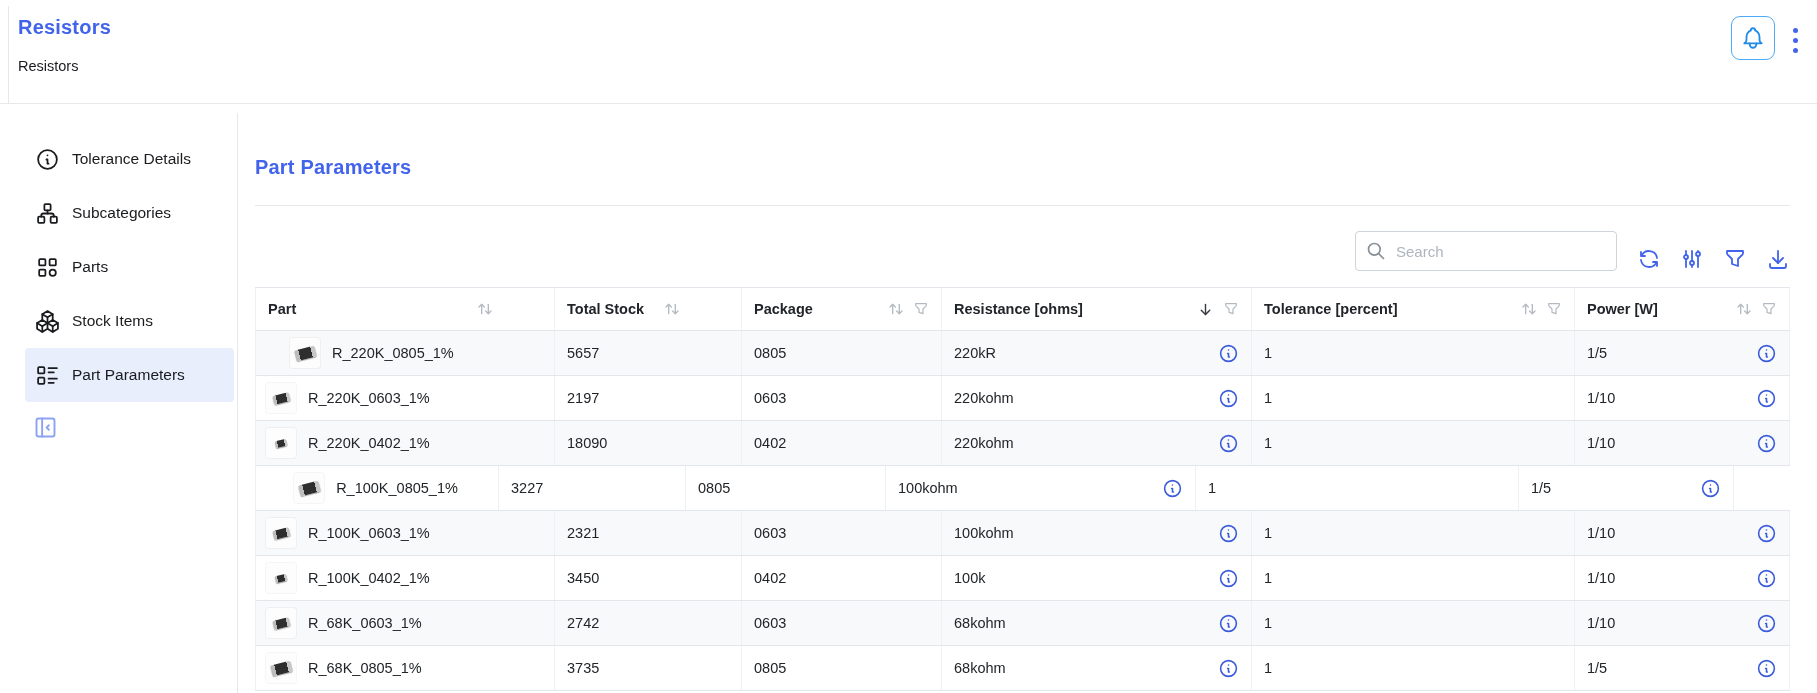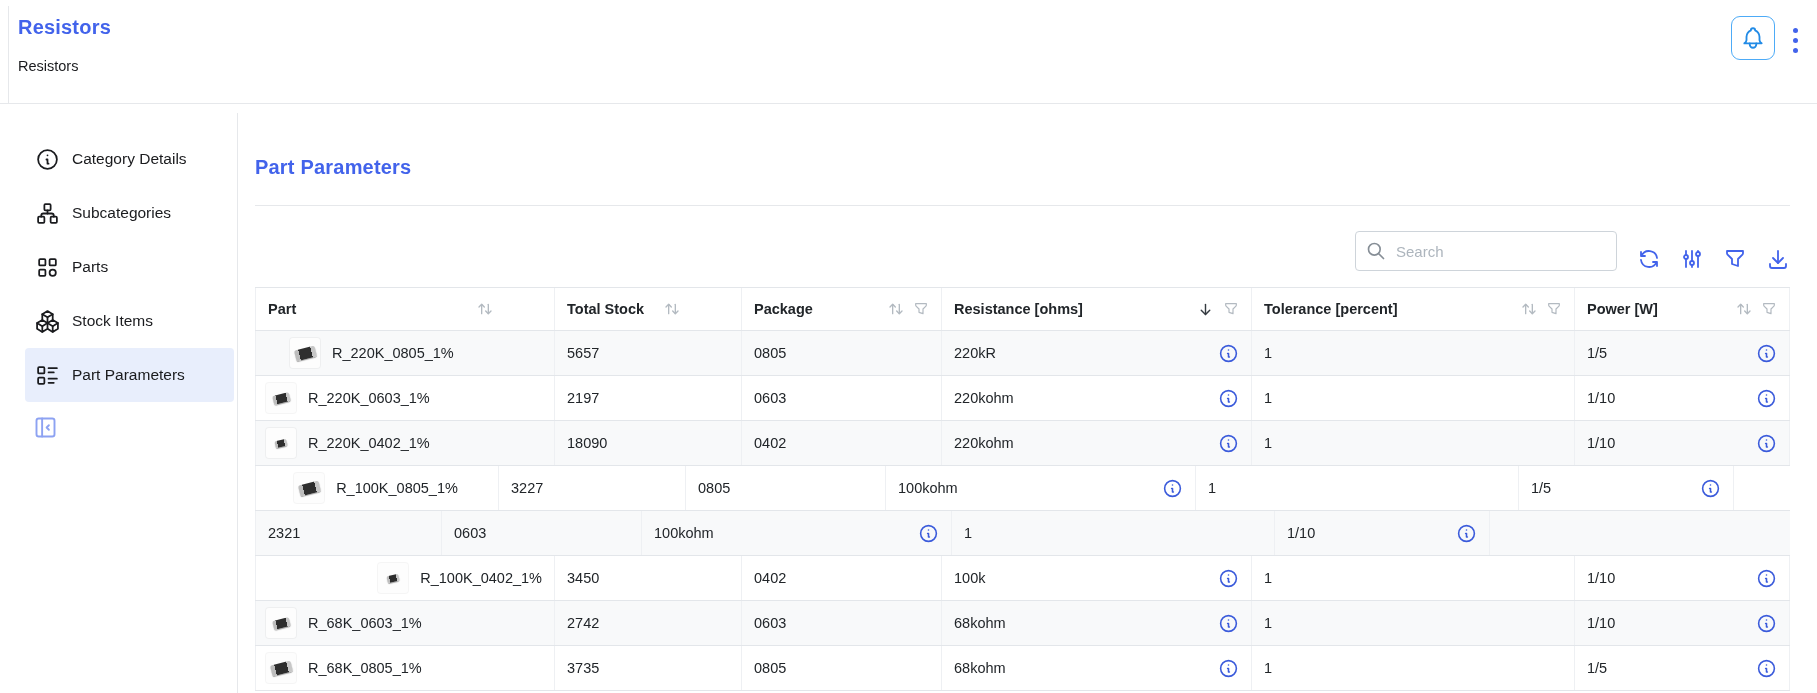--- a/index.html
+++ b/index.html
@@ -82,21 +82,21 @@
     </button>
   </header>
 
   <aside class="sidebar">
     <div class="nav-item">
       <svg viewBox="0 0 24 24">
         <circle cx="12" cy="12" r="9"></circle>
           <path d="M12 8h.01"></path>
           <path d="M11 12h1v4h1"></path>
       </svg>
-      <span>Category Details</span>
+      <span>Tolerance Details</span>
     </div>
     <div class="nav-item">
       <svg viewBox="0 0 24 24">
         <rect x="3" y="15" width="6" height="6" rx="1"></rect>
           <rect x="15" y="15" width="6" height="6" rx="1"></rect>
           <rect x="9" y="3" width="6" height="6" rx="1"></rect>
         <path d="M6 15v-1a2 2 0 0 1 2 -2h8a2 2 0 0 1 2 2v1"></path>
           <path d="M12 9v3"></path>
       </svg>
       <span>Subcategories</span>
@@ -400,20 +400,26 @@
             <span>1/5</span>
             <span class="flexsp"></span>
             <svg class="i-info" viewBox="0 0 24 24">
               <circle cx="12" cy="12" r="9"></circle>
               <path d="M12 8h.01"></path>
               <path d="M11 12h1v4h1"></path>
             </svg>
           </div>
         </div>
         <div class="tr body odd">
+          <div class="td" style="width: 300px;">
+            <span class="thumb">
+              <span class="chip" style="width:17px;height:9px"></span>
+            </span>
+            <span>R_100K_0603_1%</span>
+          </div>
           <div class="td" style="width: 187px;">
             <span>2321</span>
           </div>
           <div class="td" style="width: 200px;">
             <span>0603</span>
           </div>
           <div class="td" style="width: 310px;">
             <span>100kohm</span>
             <span class="flexsp"></span>
             <svg class="i-info" viewBox="0 0 24 24">
@@ -429,21 +435,21 @@
             <span>1/10</span>
             <span class="flexsp"></span>
             <svg class="i-info" viewBox="0 0 24 24">
               <circle cx="12" cy="12" r="9"></circle>
               <path d="M12 8h.01"></path>
               <path d="M11 12h1v4h1"></path>
             </svg>
           </div>
         </div>
         <div class="tr body">
-          <div class="td" style="width: 300px; justify-content: flex-end;">
+          <div class="td" style="width: 300px;">
             <span class="thumb">
               <span class="chip" style="width:12px;height:7px"></span>
             </span>
             <span>R_100K_0402_1%</span>
           </div>
           <div class="td" style="width: 187px;">
             <span>3450</span>
           </div>
           <div class="td" style="width: 200px;">
             <span>0402</span>

